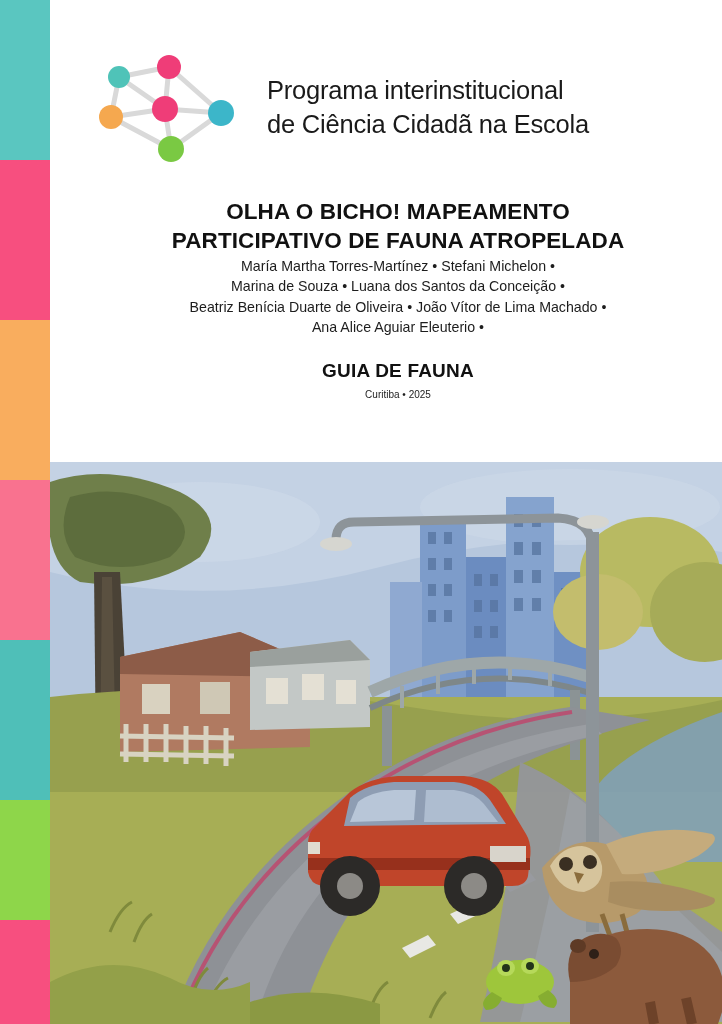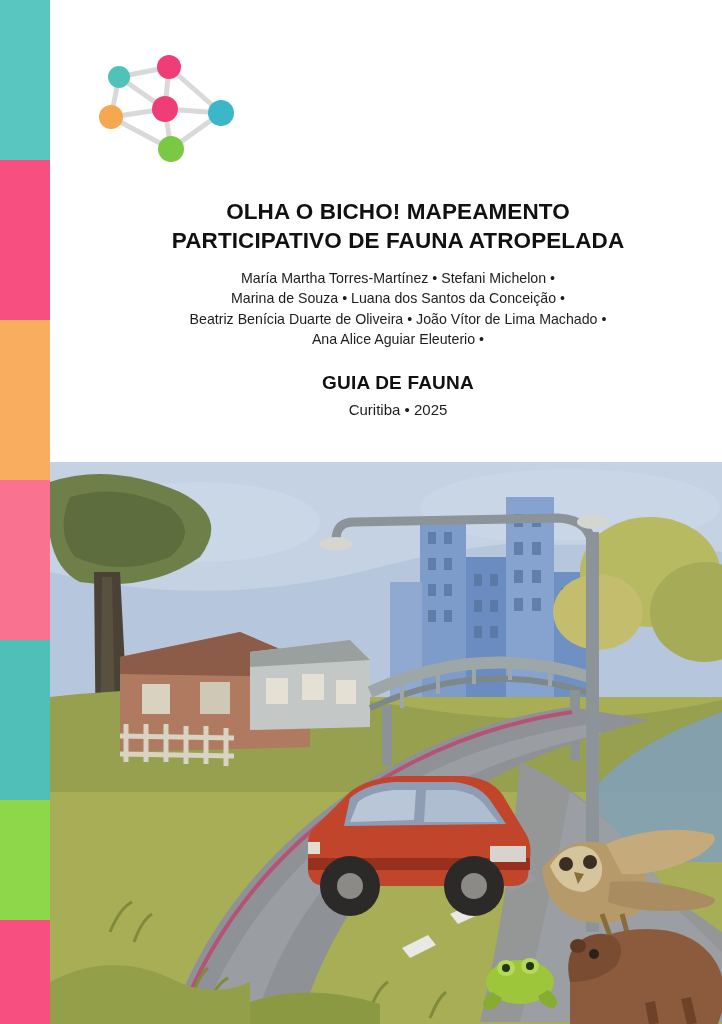--- a/index.html
+++ b/index.html
@@ -76,36 +76,35 @@
   .main-title {
     font-size: 22.5px;
     font-weight: bold;
     color: #111111;
     line-height: 1.28;
     letter-spacing: 0.1px;
     white-space: pre-line;
     text-transform: uppercase;
   }
   .authors {
-    margin-top: 12px;
     font-size: 14.2px;
     line-height: 1.45;
     color: #1d1d1d;
     white-space: pre-line;
   }
   .guide-label {
     margin-top: 22px;
     font-size: 19px;
     font-weight: bold;
     color: #111111;
     letter-spacing: 0.2px;
   }
   .place-year {
     margin-top: 7px;
-    font-size: 15px;
+    font-size: 10px;
     color: #1d1d1d;
   }
 
   
   .illustration {
     position: absolute;
     left: 50px;
     top: 462px;
     width: 672px;
     height: 562px;
@@ -145,20 +144,22 @@
             <line x1="76" y1="94" x2="126" y2="58"></line>
           </g>
           <circle cx="24" cy="22" r="11" fill="#4fc3b8"></circle>
           <circle cx="74" cy="12" r="12" fill="#ef3d78"></circle>
           <circle cx="70" cy="54" r="13" fill="#ef3d78"></circle>
           <circle cx="16" cy="62" r="12" fill="#f5a84f"></circle>
           <circle cx="76" cy="94" r="13" fill="#7ac943"></circle>
           <circle cx="126" cy="58" r="13" fill="#3cb6c9"></circle>
         </svg>
       </span>
+      <div class="program-title">Programa interinstitucional
+de Ciência Cidadã na Escola</div>
     </div>
 
     <div class="title-block">
       <div class="main-title">OLHA O BICHO! MAPEAMENTO
 PARTICIPATIVO DE FAUNA ATROPELADA</div>
       <div class="authors">María Martha Torres-Martínez • Stefani Michelon •
 Marina de Souza • Luana dos Santos da Conceição •
 Beatriz Benícia Duarte de Oliveira • João Vítor de Lima Machado •
 Ana Alice Aguiar Eleuterio •</div>
       <div class="guide-label">GUIA DE FAUNA</div>

